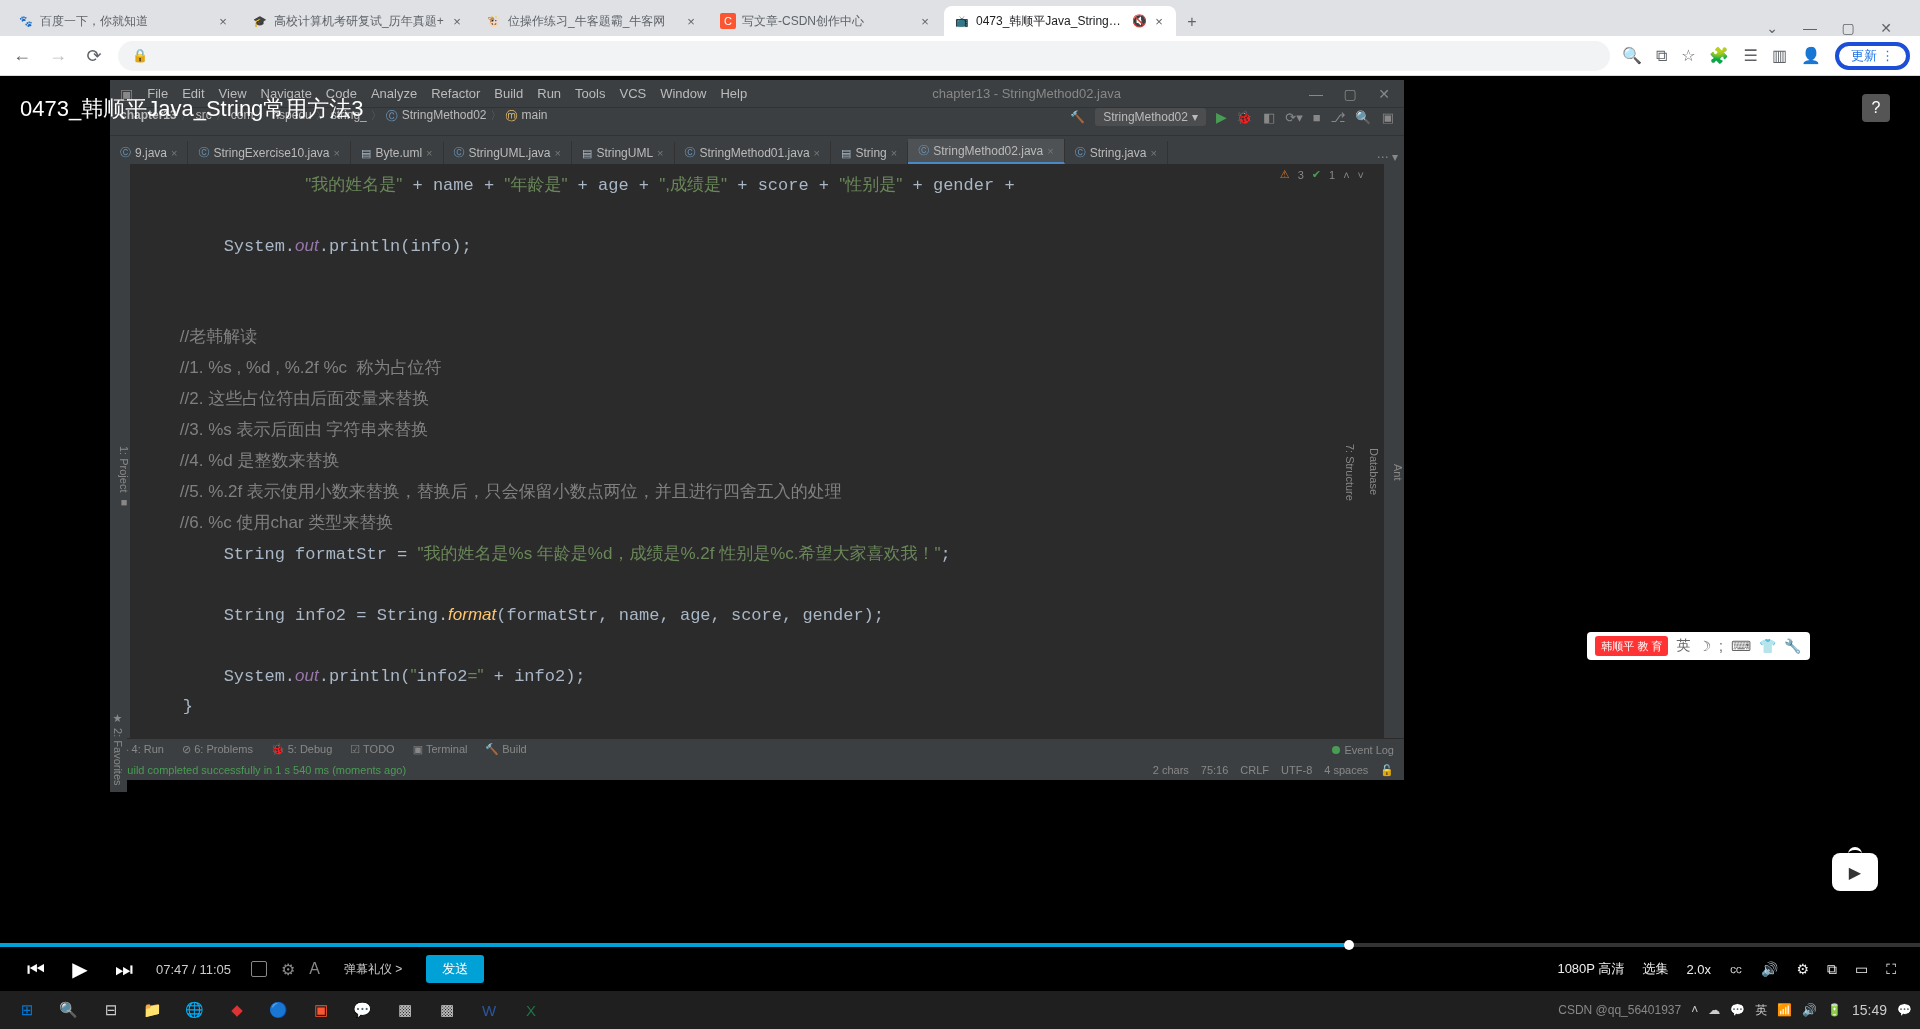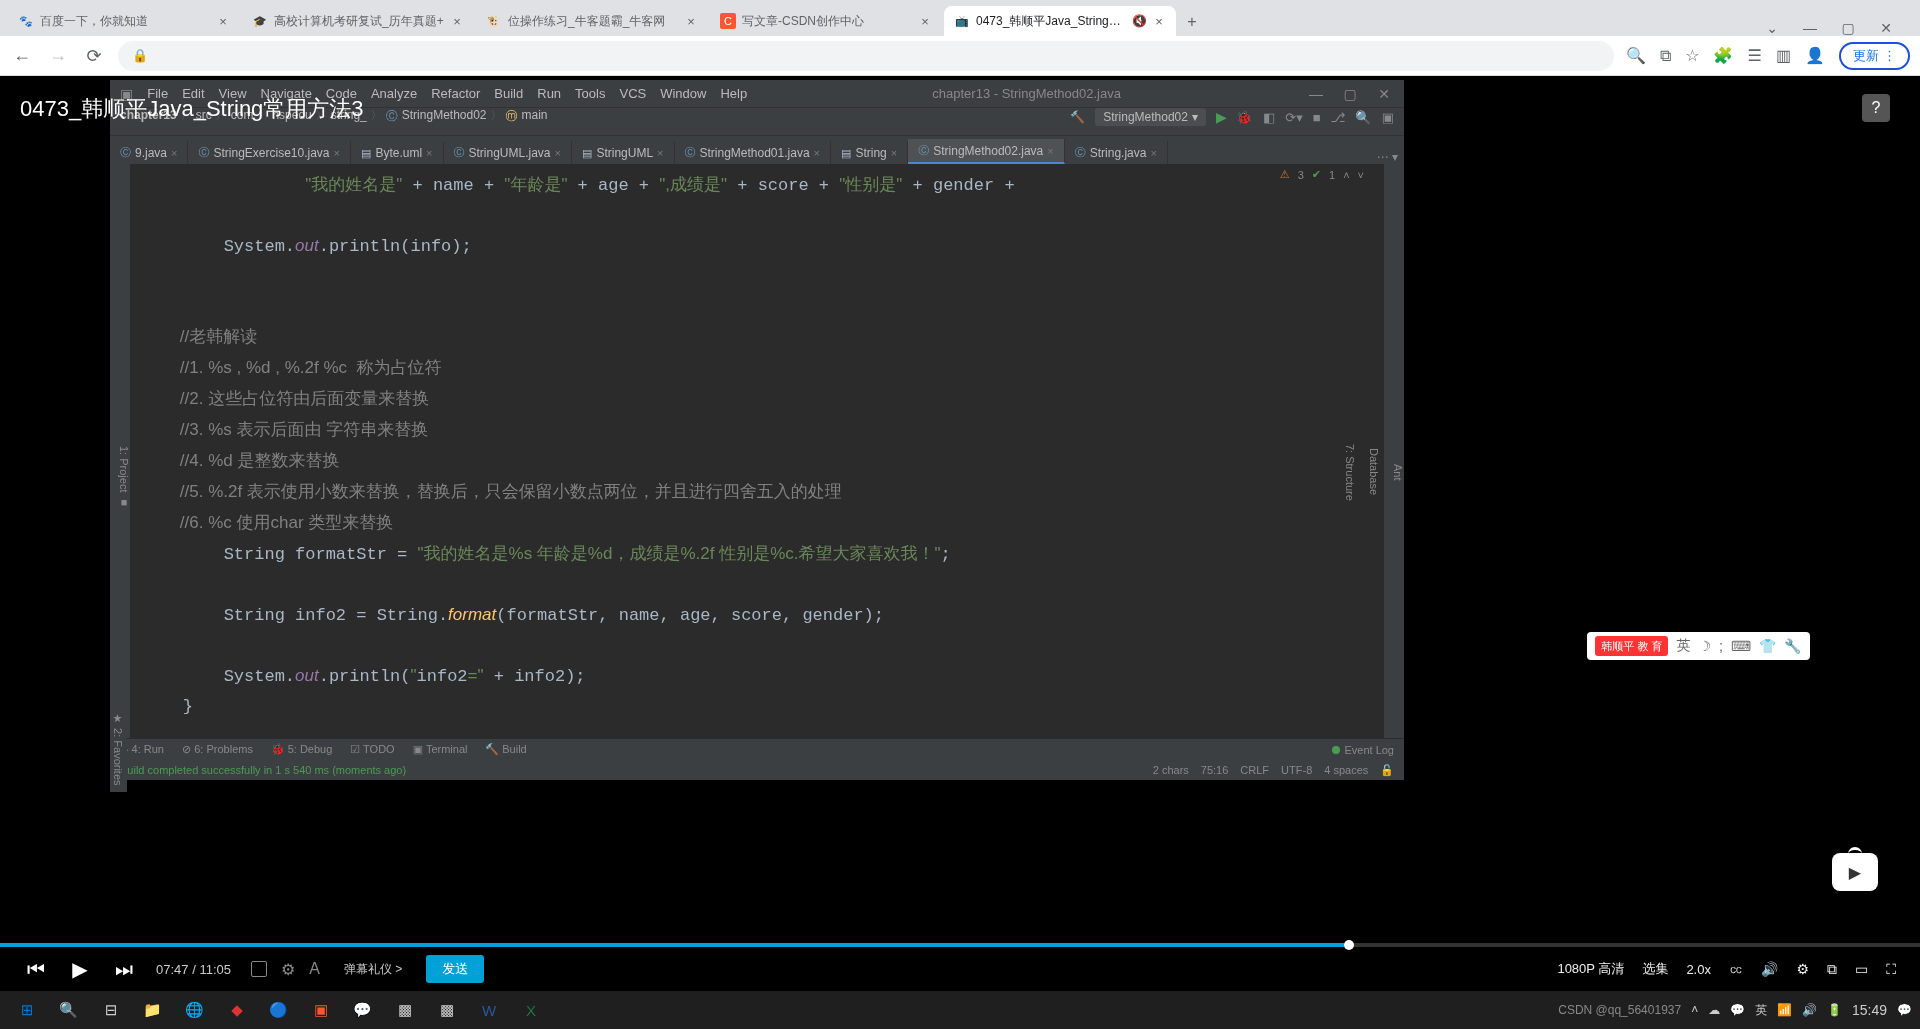--- a/index.html
+++ b/index.html
@@ -20,21 +20,21 @@
 .win-btn { width:20px; text-align:center; }
 
 .toolbar { height: 40px; background: #fff; display: flex; align-items: center; padding: 0 10px; gap: 12px; border-bottom: 1px solid #dadce0; }
 .nav-btn { width: 24px; height: 24px; display: flex; align-items: center; justify-content: center; color: #5f6368; font-size: 18px; }
 .nav-btn.disabled { color: #bdc1c6; }
 .omnibox { flex: 1; height: 30px; background: #f1f3f4; border-radius: 15px; display: flex; align-items: center; padding: 0 14px; gap: 10px; font-size: 14px; color: #202124; }
 .lock { color: #5f6368; font-size: 13px; }
 .url-host { color:#202124; }
 .url-rest { color:#5f6368; }
 .tb-icons { display: flex; gap: 14px; align-items: center; color: #5f6368; font-size: 16px; }
-.update-btn { height:28px; padding:0 12px; border:2px solid #1d4ed8; color:#1a73e8; border-radius:14px; display:flex; align-items:center; font-size:13px; gap:4px;}
+.update-btn { height:28px; padding:0 12px; border:4px solid #1d4ed8; color:#1a73e8; border-radius:14px; display:flex; align-items:center; font-size:13px; gap:4px;}
 
 
 .video-wrap { position: relative; width: 100%; height: 915px; background: #000; }
 .video-title-overlay { position: absolute; top: 18px; left: 20px; color: #fff; font-size: 22px; z-index: 30; }
 
 
 .ide { position:absolute; left:110px; top:4px; width:1294px; height:700px; background:#2b2b2b; color:#a9b7c6; font-family:"JetBrains Mono",Consolas,monospace; font-size:14px; }
 .ide-menu { height:28px; display:flex; align-items:center; padding:0 10px; gap:14px; color:#bbb; font-size:13px; background:#3c3f41; border-bottom:1px solid #323232;}
 .ide-menu .spacer{flex:1;}
 .ide-menu .doc-title{color:#888;}

